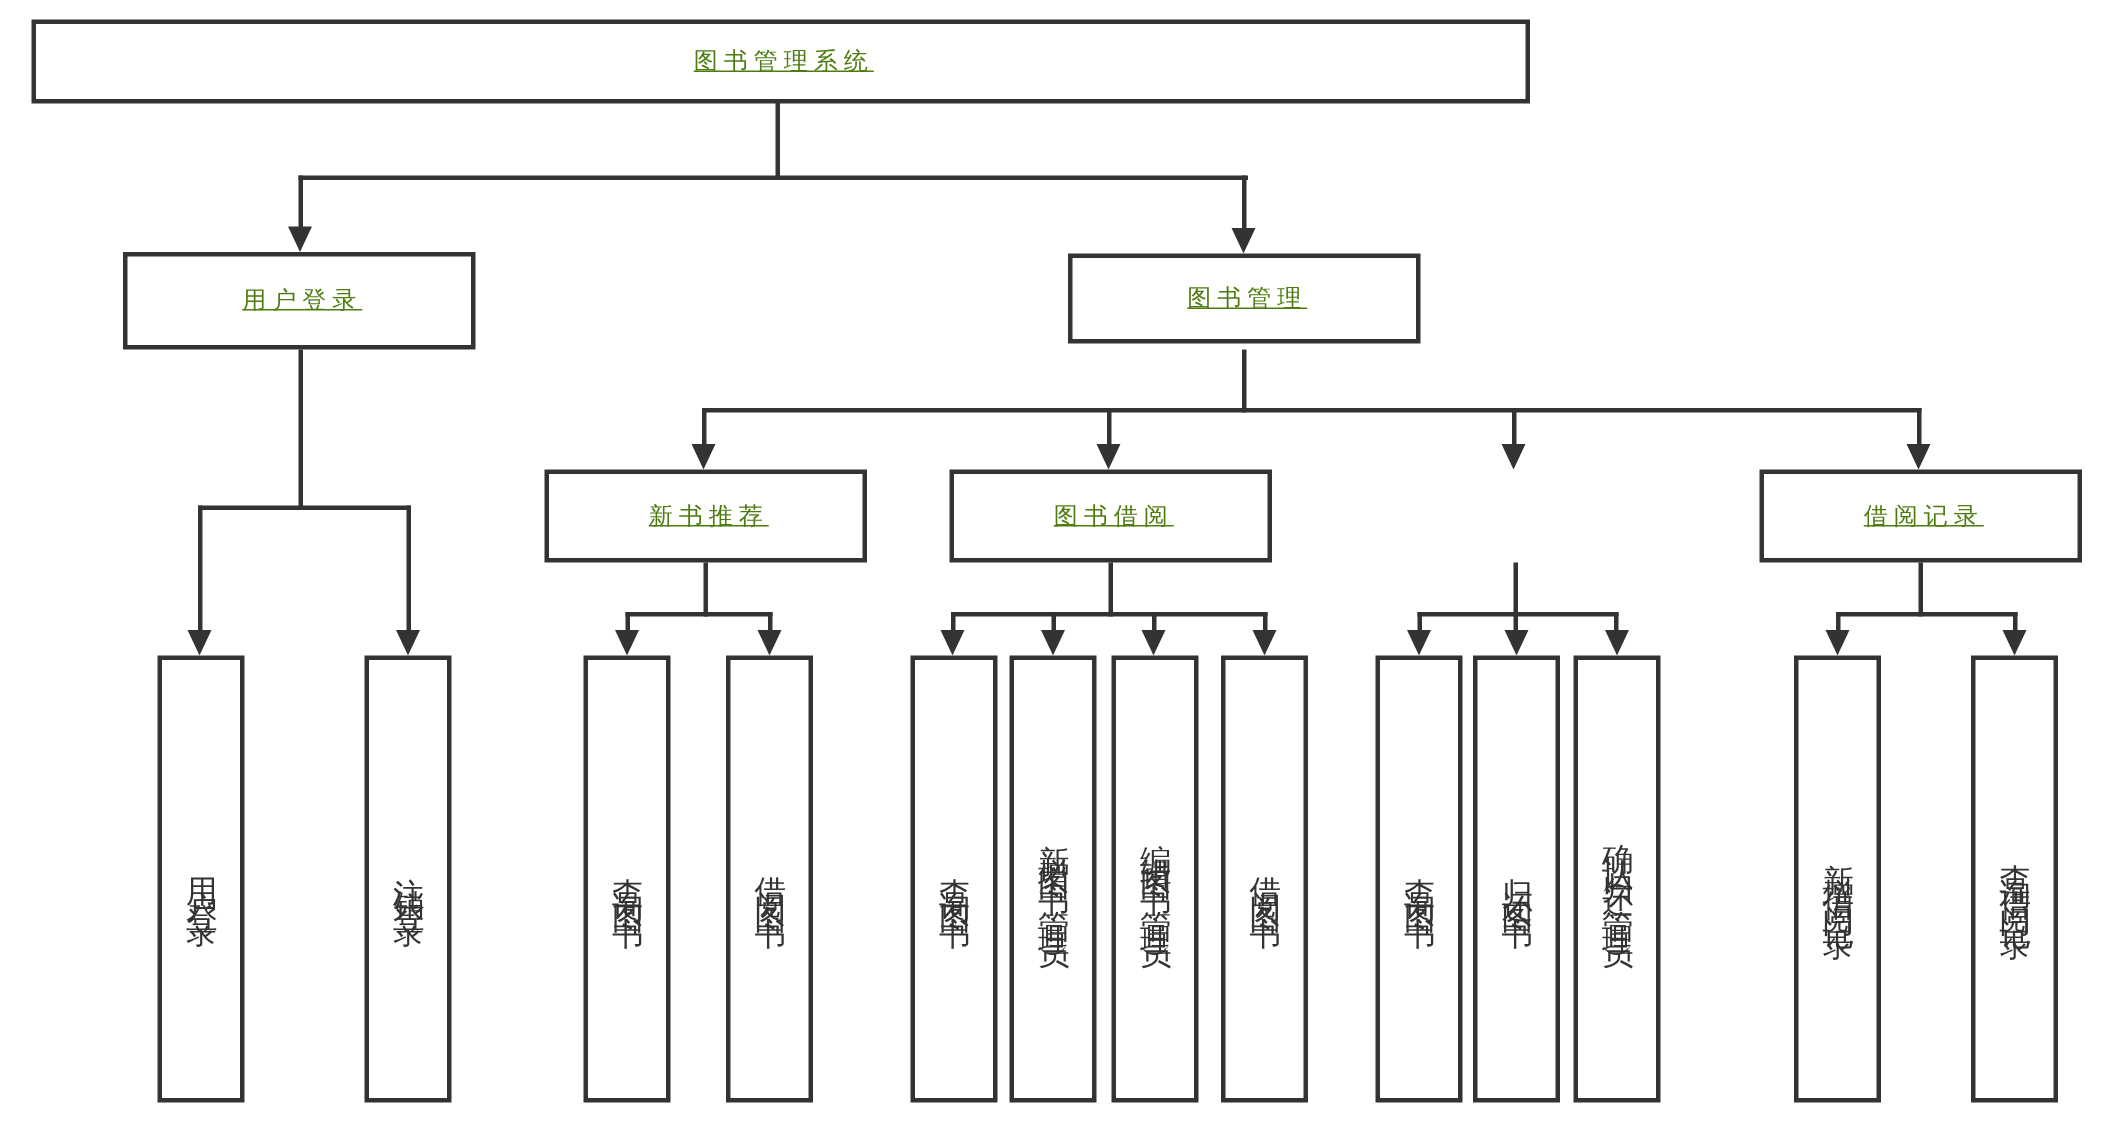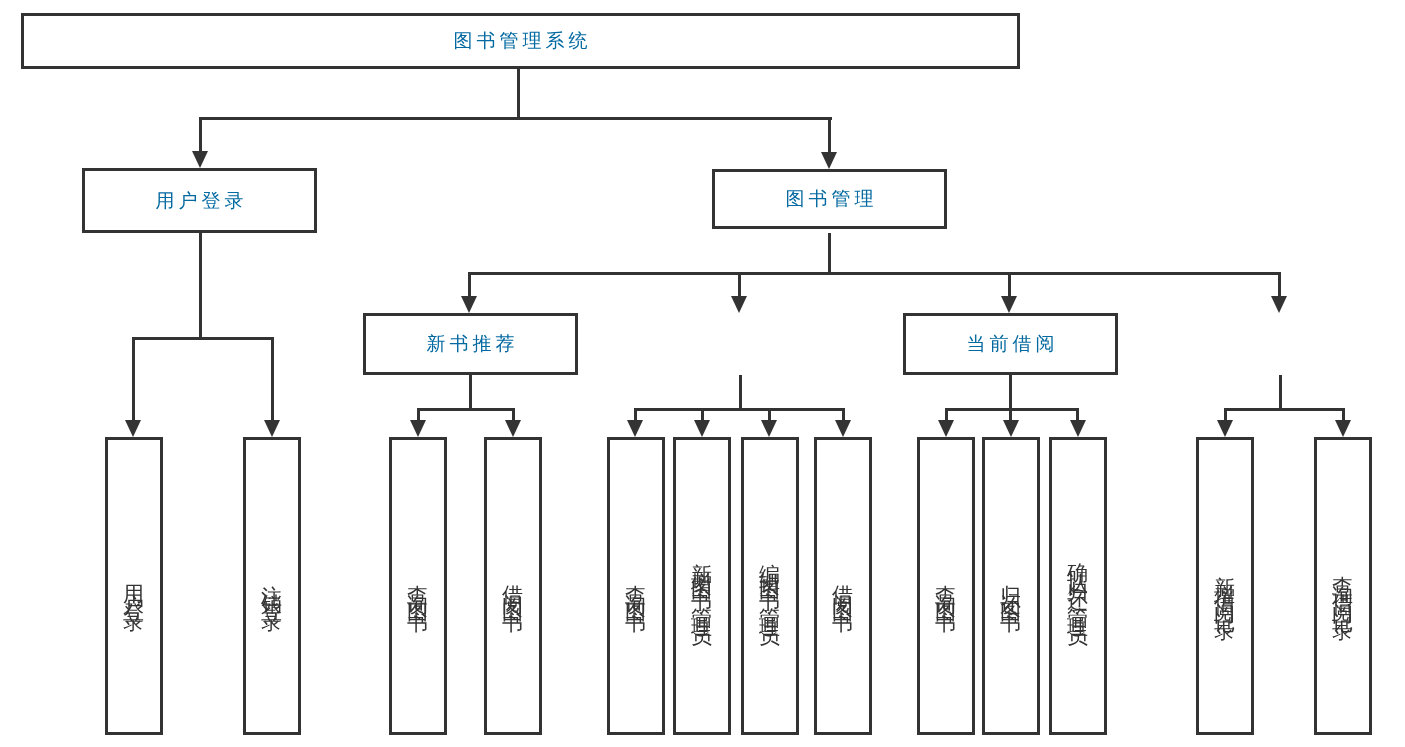--- a/index.html
+++ b/index.html
@@ -14,25 +14,26 @@
   .box {
     position: absolute;
     box-sizing: border-box;
     border: 3px solid #333333;
     background: #ffffff;
     display: flex;
     align-items: center;
     justify-content: center;
   }
   .lbl {
-    font-size: 19px;
-    color: #0369a1;
+    font-size: 16px;
+    color: #4d7c0f;
     letter-spacing: 4px;
     text-indent: 4px;
     white-space: nowrap;
+    text-decoration: underline;
   }
   .l2 { height: 65px; width: 235px; }
   .l3 { top: 313px; height: 62px; width: 215px; }
   .vbox { top: 437px; width: 58px; height: 298px; }
   .vlbl {
     writing-mode: vertical-rl;
     text-orientation: mixed;
     font-size: 21px;
     color: #333333;
     letter-spacing: 9px;
@@ -96,22 +97,25 @@
   <div class="vline" style="left:738px;top:272px;height:26px"></div>
   <div class="arrow" style="left:731px;top:296px"></div>
   <div class="vline" style="left:1008px;top:272px;height:26px"></div>
   <div class="arrow" style="left:1001px;top:296px"></div>
   <div class="vline" style="left:1278px;top:272px;height:26px"></div>
   <div class="arrow" style="left:1271px;top:296px"></div>
 
   <div class="box l3" style="left:363px">
     <span class="lbl">新书推荐</span>
   </div>
-  <div class="box l3" style="left:903px">
-    <span class="lbl">当前借阅</span>
+  <div class="box l3" style="left:633px">
+    <span class="lbl">图书借阅</span>
+  </div>
+  <div class="box l3" style="left:1173px">
+    <span class="lbl">借阅记录</span>
   </div>
 
   <div class="vline" style="left:469px;top:375px;height:36px"></div>
   <div class="hline" style="left:417px;top:408px;width:98px"></div>
   <div class="vline" style="left:417px;top:408px;height:14px"></div>
   <div class="arrow" style="left:410px;top:420px"></div>
   <div class="vline" style="left:512px;top:408px;height:14px"></div>
   <div class="arrow" style="left:505px;top:420px"></div>
 
   <div class="vline" style="left:739px;top:375px;height:36px"></div>

